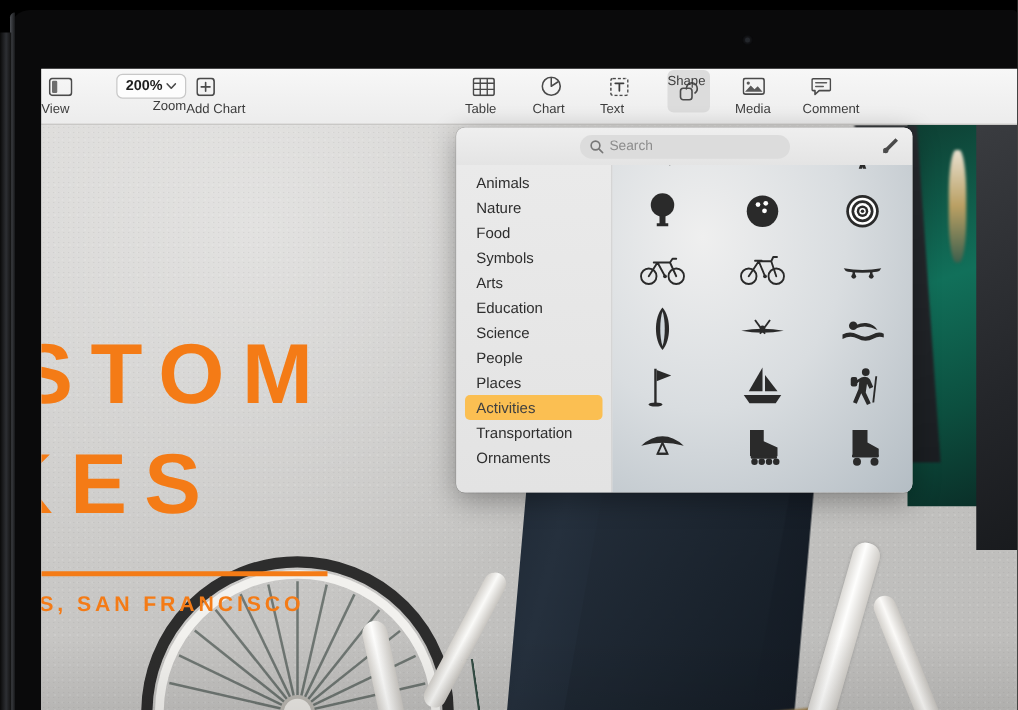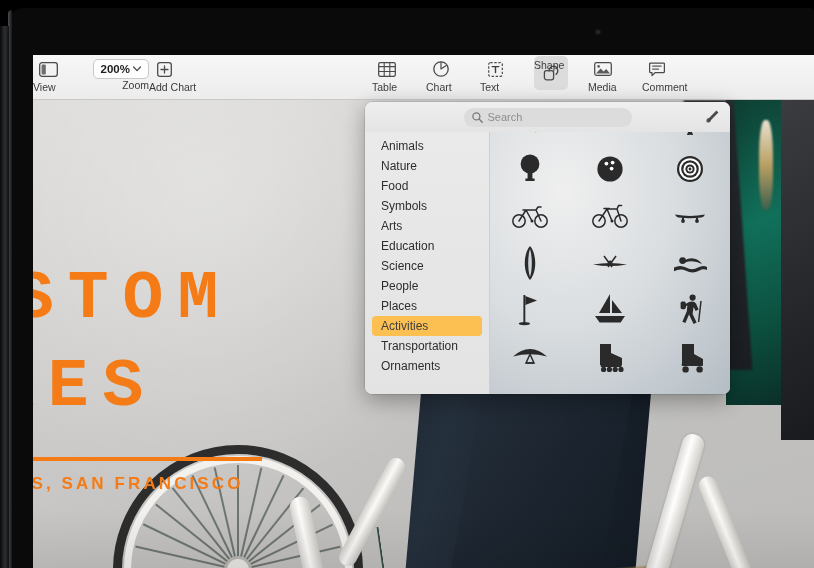--- a/index.html
+++ b/index.html
@@ -248,21 +248,21 @@
     pointer-events: none;
   }
   .poster-line1, .poster-line2 {
     position: absolute;
     color: #F47B16;
     font-weight: 700;
     letter-spacing: 14px;
     font-size: 68px;
     line-height: 68px;
     white-space: nowrap;
-    font-family: Liberation Mono, monospace;
+    font-family: Liberation Sans, sans-serif;
   }
   .poster-line1 { left: -20px; top: 165px; }
   .poster-line2 { left: -40px; top: 253px; }
   .poster-rule {
     position: absolute;
     left: 0px; top: 357px;
     width: 229px; height: 4px;
     background: #F47B16;
   }
   .poster-sub {

